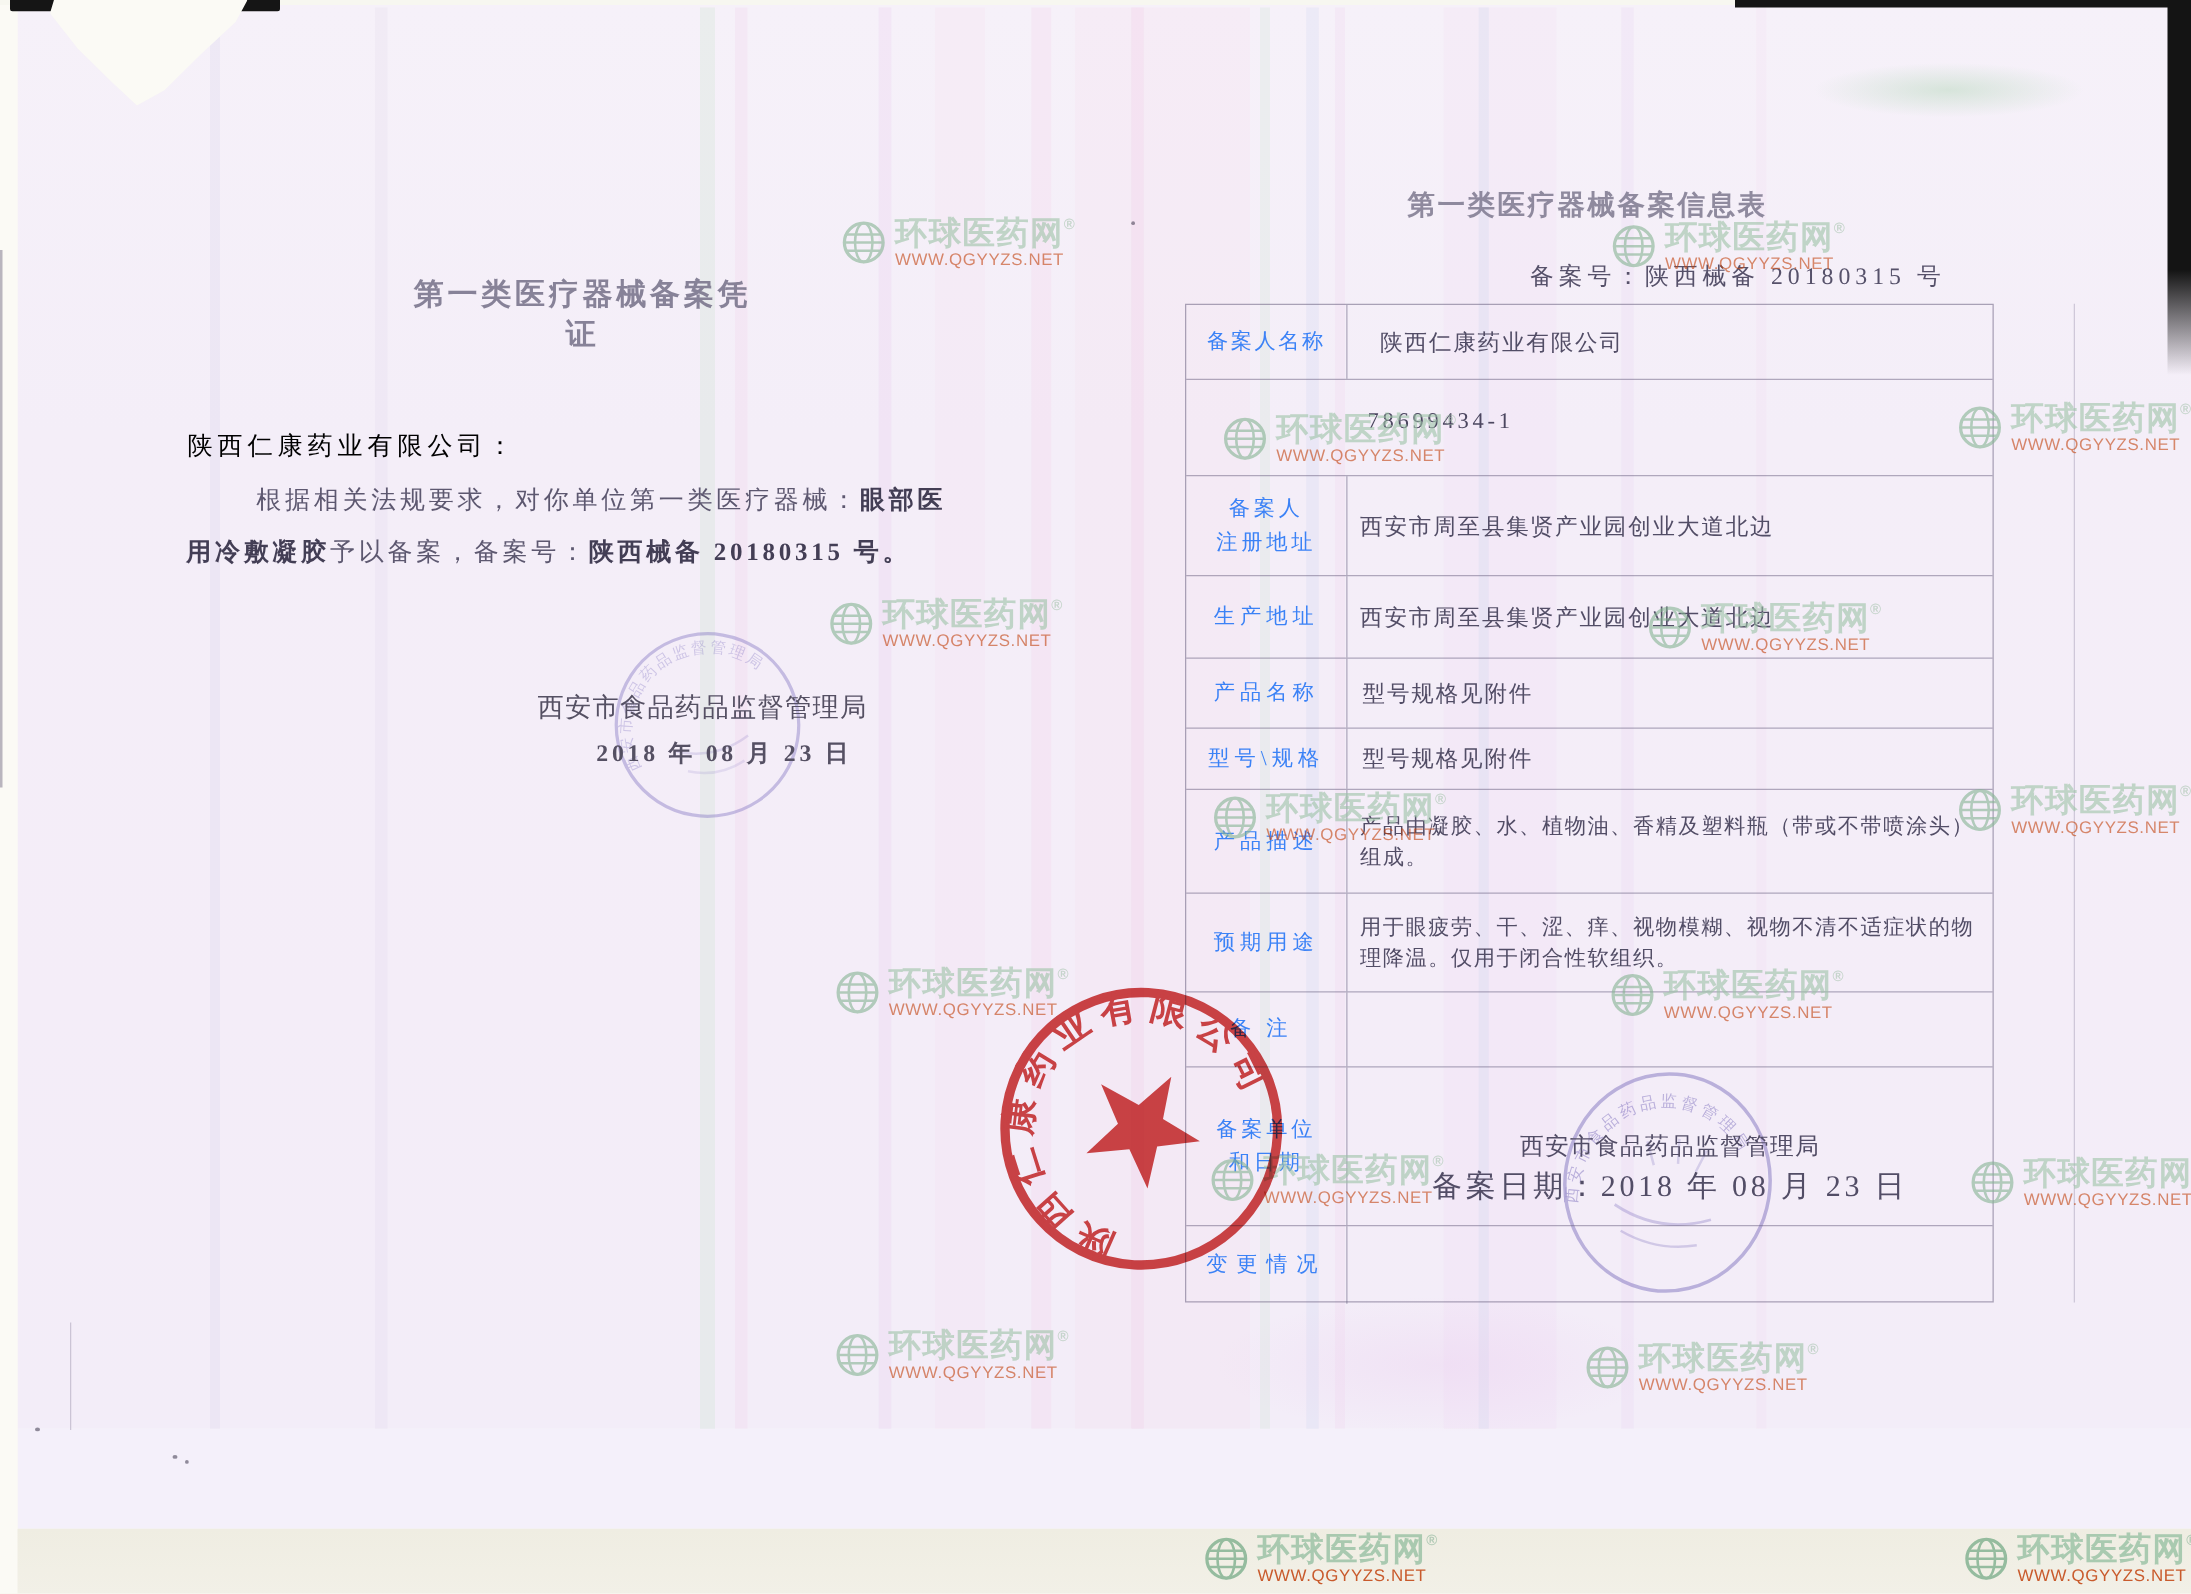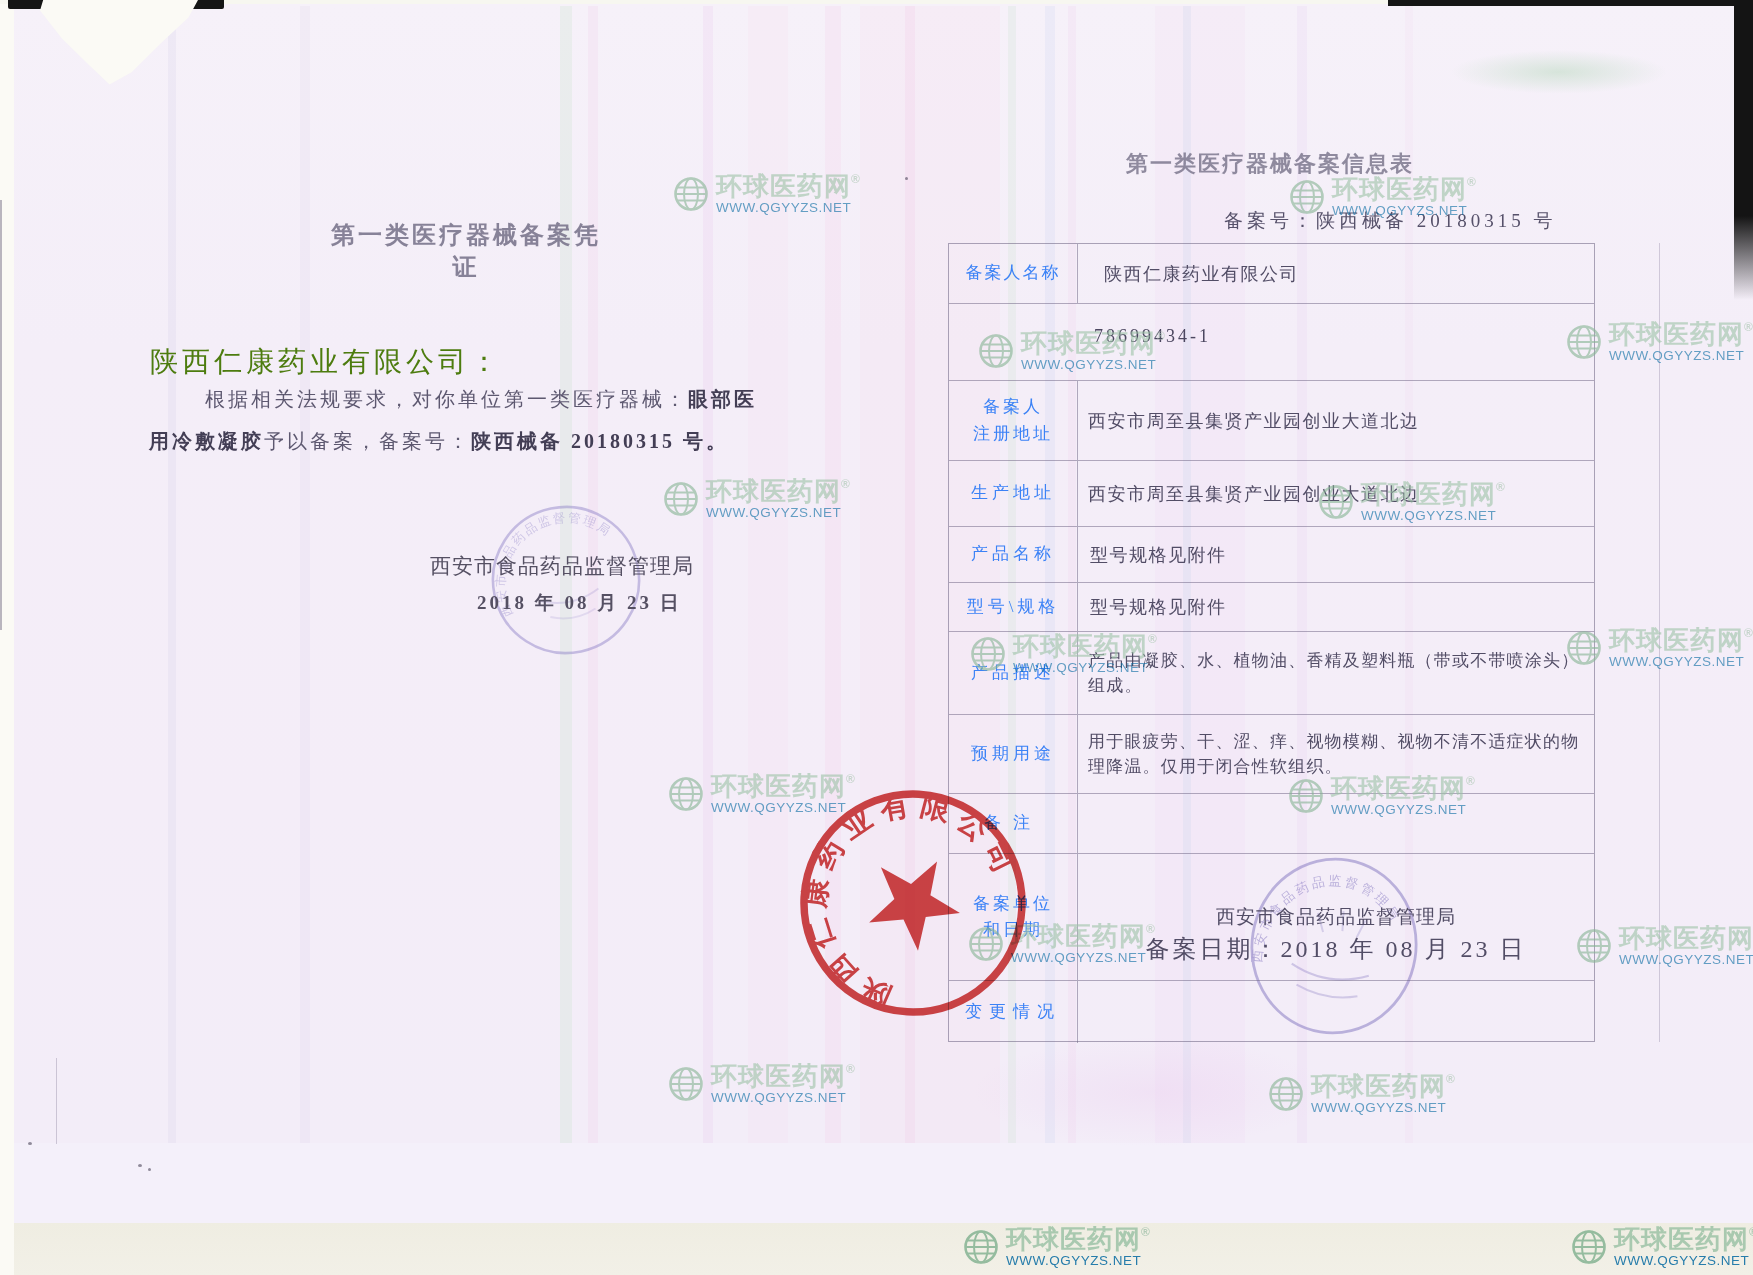--- a/index.html
+++ b/index.html
@@ -25,21 +25,21 @@
   .streak{position:absolute;top:6px;height:1137px;z-index:1;}
   .blotch{position:absolute;z-index:1;border-radius:50%;}
   .speck{position:absolute;width:4px;height:3px;border-radius:50%;background:rgba(60,55,75,.55);z-index:2;}
   .fold-line{position:absolute;left:1659px;top:243px;width:1px;height:799px;background:rgba(110,100,135,.28);z-index:2;}
   .edge-dark{position:absolute;left:0;top:200px;width:2px;height:430px;background:rgba(120,112,135,.5);z-index:2;}
   .scratch{position:absolute;left:56px;top:1058px;width:1px;height:86px;background:rgba(130,120,150,.35);z-index:2;}
   
   .doc-title{position:absolute;left:318px;top:219px;width:296px;z-index:3;text-align:center;
     font-size:24px;font-weight:600;letter-spacing:3px;color:rgba(120,115,138,.88);}
   .doc-line{position:absolute;z-index:3;color:#5d5870;font-size:20px;letter-spacing:3px;white-space:nowrap;}
-  .salutation{left:150px;top:343px;font-size:28px;letter-spacing:4px;color:#4d7c0f;}
+  .salutation{left:150px;top:343px;font-size:20px;letter-spacing:4px;color:#000000;}
   .body-l1{left:205px;top:386px;}
   .body-l2{left:149px;top:428px;}
   .bseg{font-weight:bold;color:#433e55;}
   .issuer{left:430px;top:552px;font-size:21px;letter-spacing:1px;color:#555063;}
   .issue-date{left:477px;top:590px;font-size:19px;letter-spacing:3px;color:#555063;font-weight:600;}
   
   .form-title{position:absolute;left:1120px;top:149px;width:300px;z-index:3;text-align:center;
     font-size:22px;font-weight:600;letter-spacing:2px;color:rgba(125,120,142,.85);}
   .record-no{position:absolute;left:1224px;top:208px;width:450px;z-index:3;
     font-size:19px;letter-spacing:4px;color:#56516a;white-space:nowrap;}
@@ -62,21 +62,21 @@
   
   #wm-layer{position:absolute;inset:0;z-index:4;pointer-events:none;}
   .wm{position:absolute;display:flex;align-items:center;gap:7px;opacity:.6;width:200px;}
   .wm.bright{opacity:.85;}
   .wm-globe{width:36px;height:36px;color:#86b493;flex:0 0 auto;}
   .wm-text{line-height:1.05;}
   .wm-brand{font-family:"Liberation Sans","DejaVu Sans",sans-serif;font-weight:bold;
     font-size:26px;color:#9dc3a7;letter-spacing:1px;white-space:nowrap;}
   .wm-reg{font-size:12px;vertical-align:top;color:#a8c5af;}
   .wm-url{font-family:"Liberation Sans","DejaVu Sans",sans-serif;font-size:13.5px;
-    color:#0369a1;letter-spacing:.5px;margin-top:1px;white-space:nowrap;}
+    color:#c2410c;letter-spacing:.5px;margin-top:1px;white-space:nowrap;}
   
   .seal-red{position:absolute;left:788px;top:778px;z-index:5;mix-blend-mode:multiply;opacity:.9;}
   .stamp-circle{position:absolute;left:481px;top:495px;z-index:2;opacity:.45;filter:blur(.5px);}
   .stamp-ellipse{position:absolute;left:1243px;top:850px;z-index:2;opacity:.65;filter:blur(.4px);}
 </style>
 </head>
 <body>
 
 <div class="screen">
 

